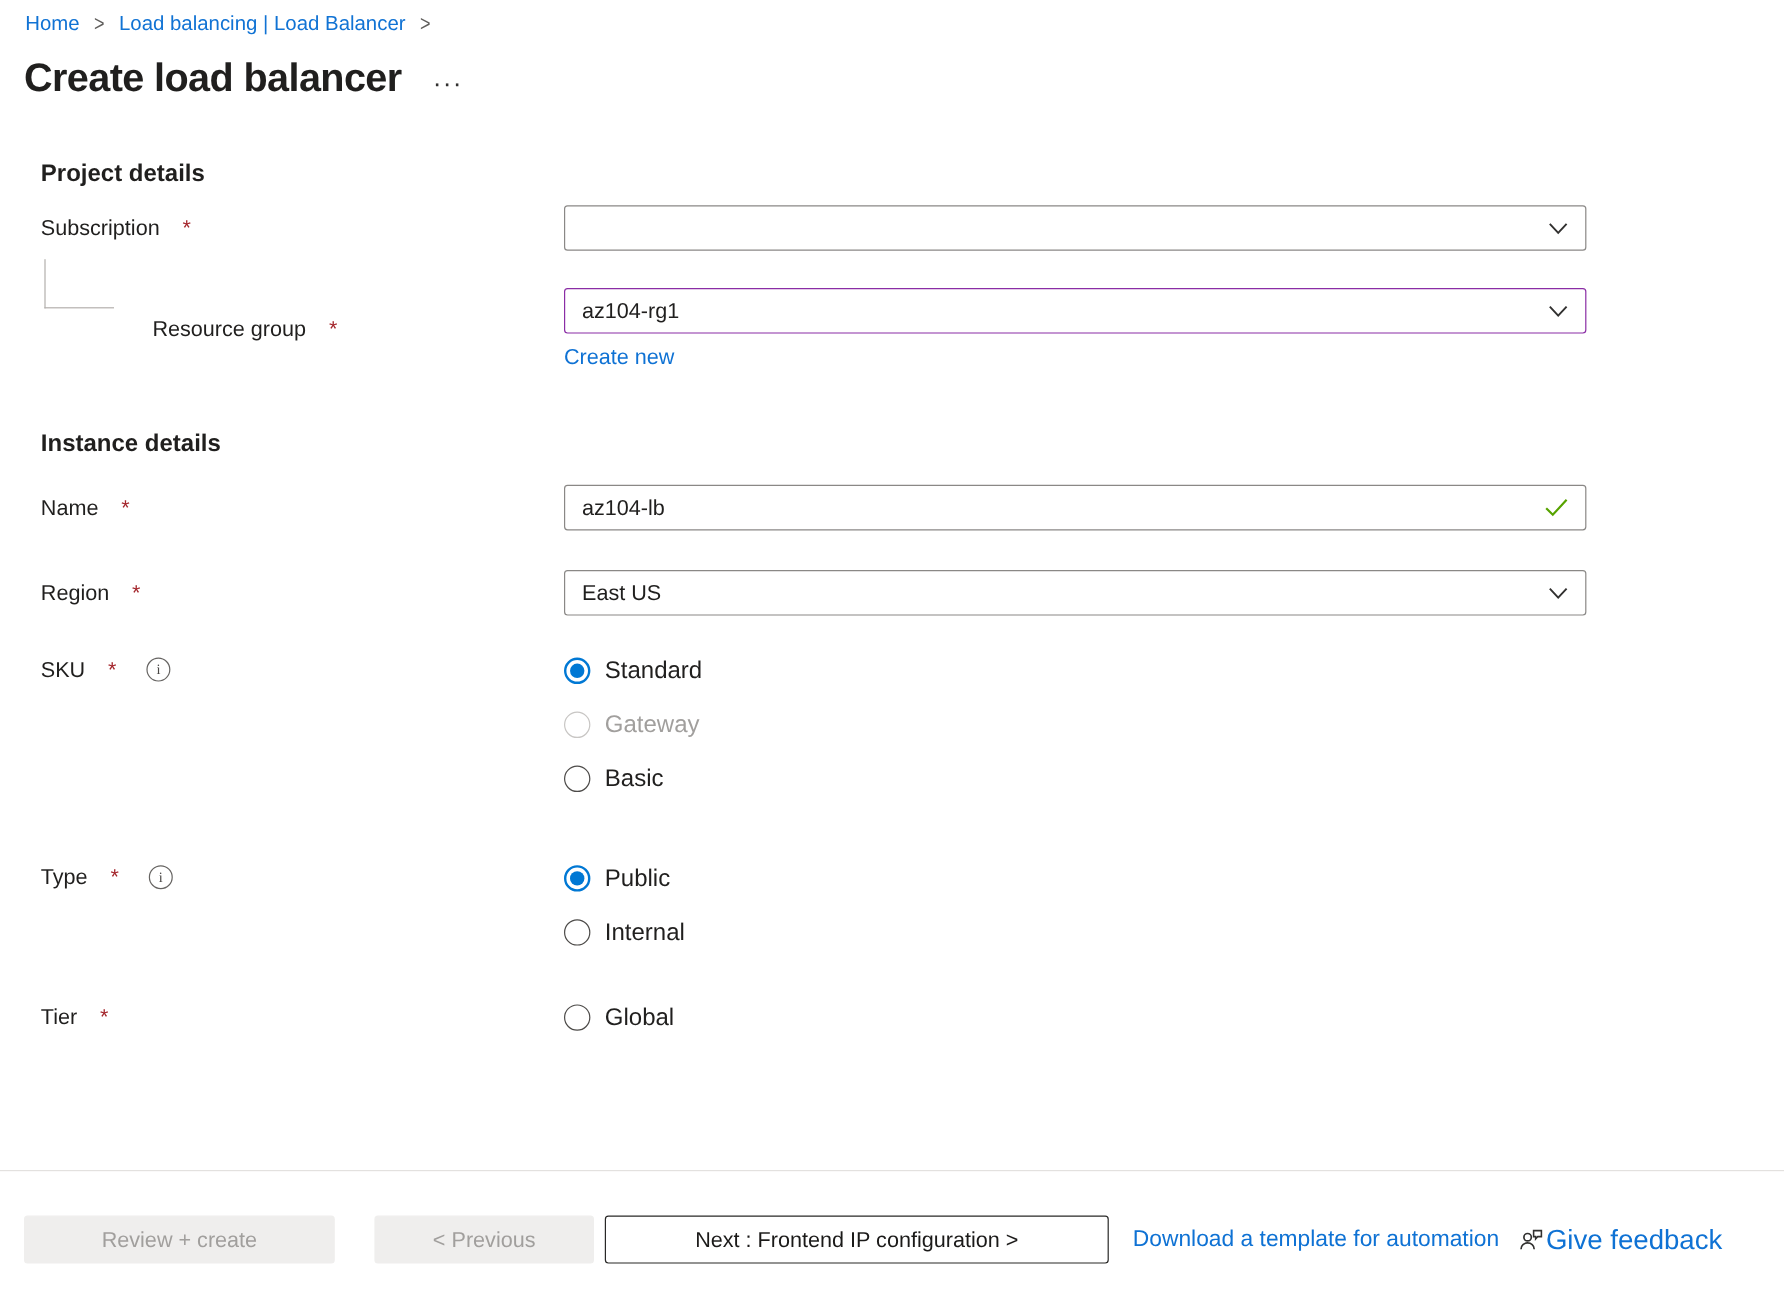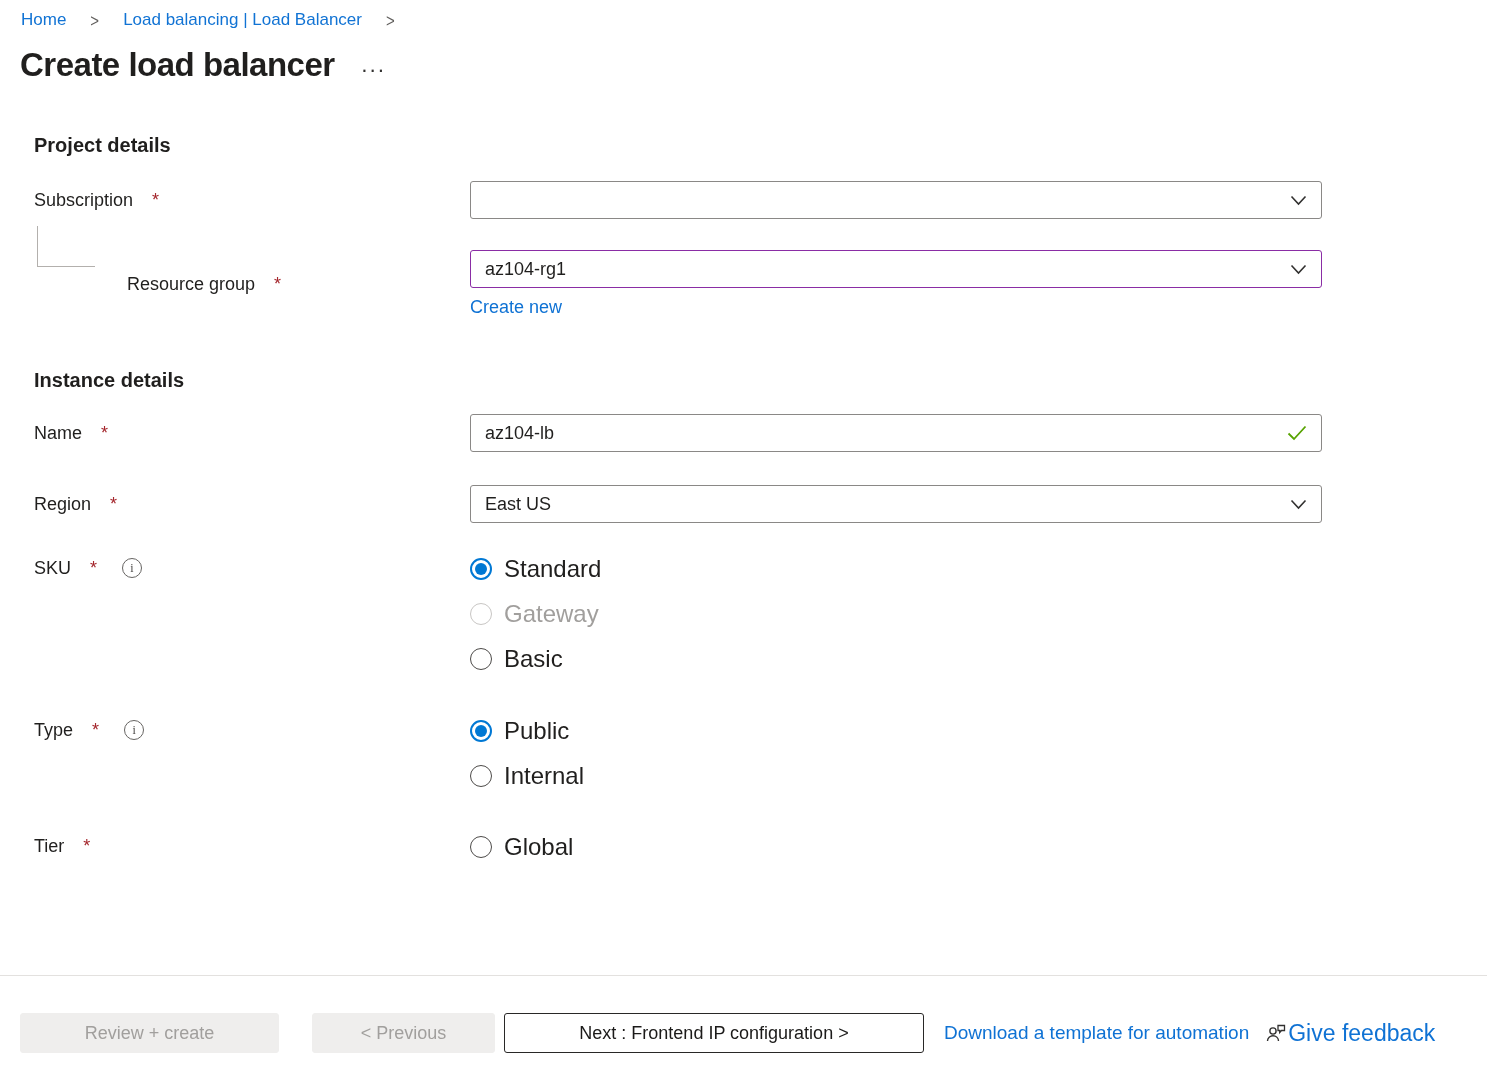--- a/index.html
+++ b/index.html
@@ -6,33 +6,33 @@
   html,body { background:#ffffff; }
   body {
     width: 1487px; height: 1074px;
     font-family: "Liberation Sans", "DejaVu Sans", sans-serif;
     color: #201f1e;
     position: relative;
     overflow: hidden;
   }
 
   
-  .breadcrumb { padding: 10px 0 0 21px; font-size: 17px; display:flex; align-items:center; gap:24px; }
+  .breadcrumb { padding: 10px 0 0 21px; font-size: 17px; display:flex; align-items:center; gap:12px; }
   .breadcrumb a { color:#1173d4; text-decoration:none; cursor:pointer; }
   .crumb-sep { color:#605e5c; font-size:15px; transform: scaleY(1.25); display:inline-block; }
 
   
   .title-row { padding: 16px 0 0 20px; display:flex; align-items:center; gap:26px; }
   h1 { font-size: 33px; font-weight: 700; color:#201f1e; letter-spacing: -0.5px; }
   .more-btn { color:#323130; font-size:22px; letter-spacing:1px; line-height:10px; cursor:pointer; padding-top:10px; }
 
   
   .form { margin-left: 34px; width: 1288px; }
   h2 { font-size: 20px; font-weight: 700; color:#201f1e; }
-  .h-project { margin: 50px 0 24px 0; }
+  .h-project { margin: 50px 0 14px 0; }
   .h-instance { margin: 51px 0 22px 0; }
 
   .row { display:flex; }
   .label-cell { width: 436px; display:flex; align-items:center; gap:18px; flex-shrink:0; }
   .label-cell.top { align-items:flex-start; padding-top:3px; }
   .field-label { font-size: 18px; color:#201f1e; }
   .req { color:#a4262c; font-size:18px; padding-left:1px; }
   .control-cell { flex:1; }
 
   .input-box, .dropdown {
@@ -69,24 +69,24 @@
   .row-name { margin-bottom: 33px; }
   .row-region { margin-bottom: 32px; }
 
   
   .radio-group .radio-option { display:flex; align-items:center; gap:12px; height:28px; margin-bottom:17px; cursor:pointer; }
   .radio-group .radio-option:last-child { margin-bottom: 0; }
   .radio { width:22px; height:22px; border-radius:50%; border:1px solid #4d4b49; background:#fff; position:relative; flex-shrink:0; }
   .radio.selected { border:2px solid #0078d4; }
   .radio.selected::after { content:''; position:absolute; inset:3px; border-radius:50%; background:#0078d4; }
   .radio.disabled { border:1px solid #c8c6c4; }
-  .radio-label { font-size:24px; color:#201f1e; }
+  .radio-label { font-size:20px; color:#201f1e; }
   .radio-option.disabled .radio-label { color:#a19f9d; }
 
-  .row-sku { margin-bottom: 44px; }
+  .row-sku { margin-bottom: 55px; }
   .row-type { margin-bottom: 43px; }
   .row-tier { margin-bottom: 0; }
 
   .info-icon {
     width:20px; height:20px; border-radius:50%;
     border:1px solid #666462; color:#484644;
     display:inline-flex; align-items:center; justify-content:center;
     font-size:12px; font-style:normal; margin-left:7px; cursor:pointer; flex-shrink:0;
   }
   .info-icon::before { content:'i'; font-family:"Liberation Serif","DejaVu Serif",serif; }

